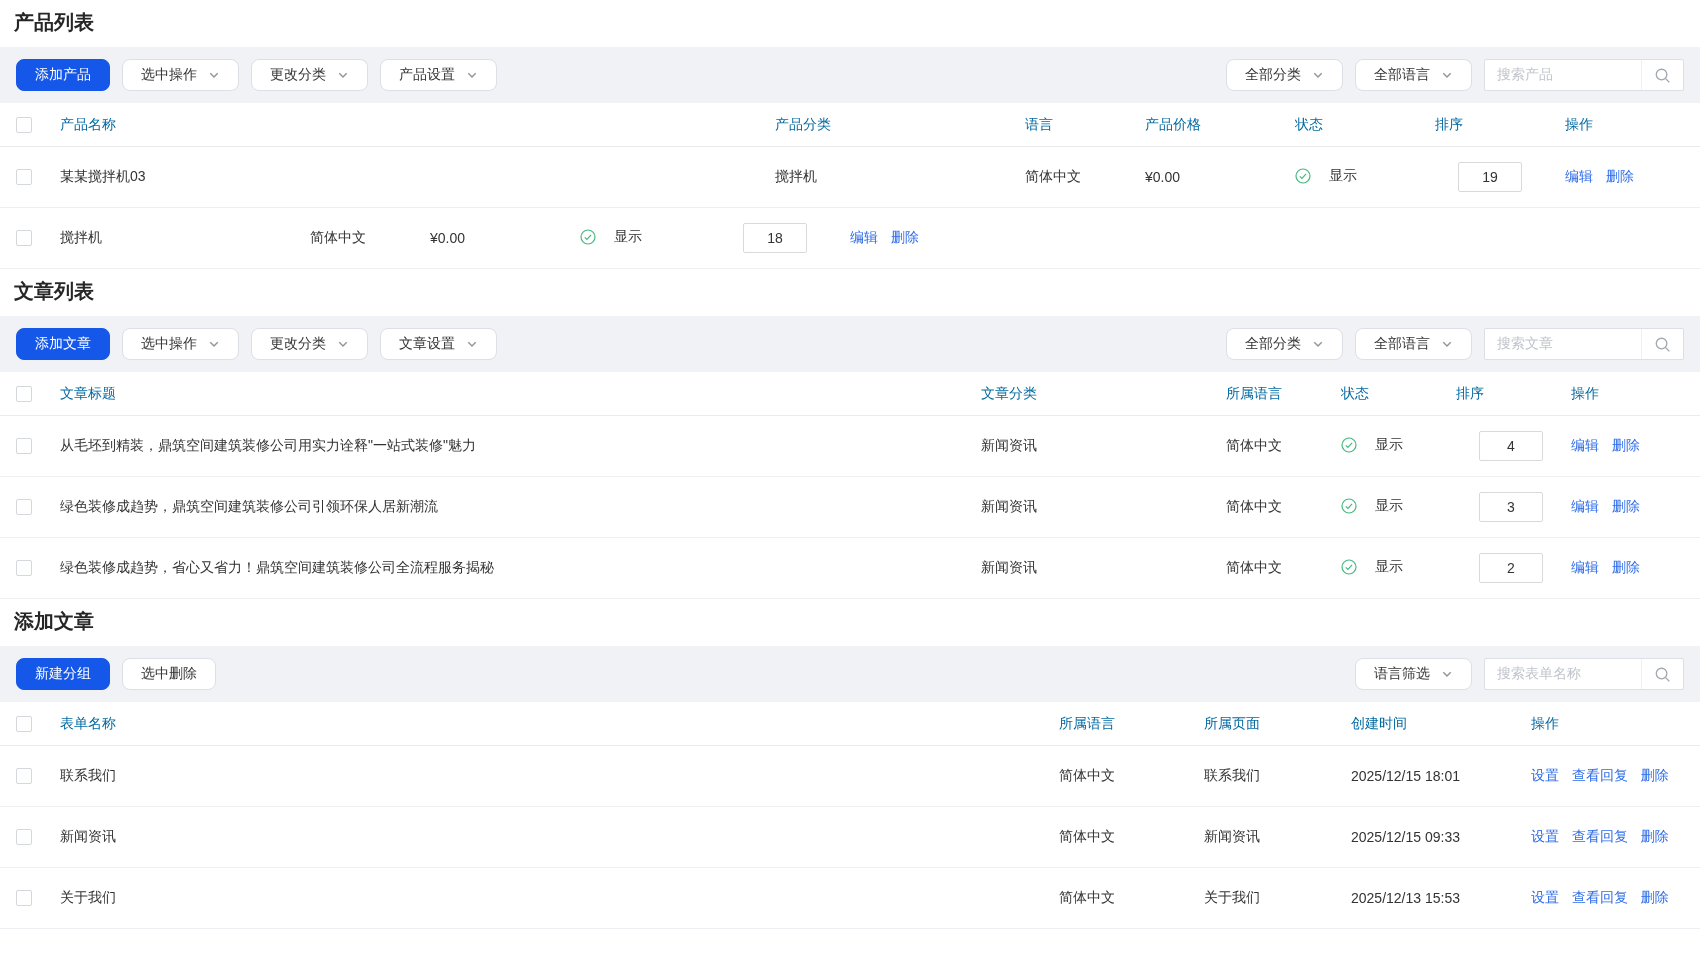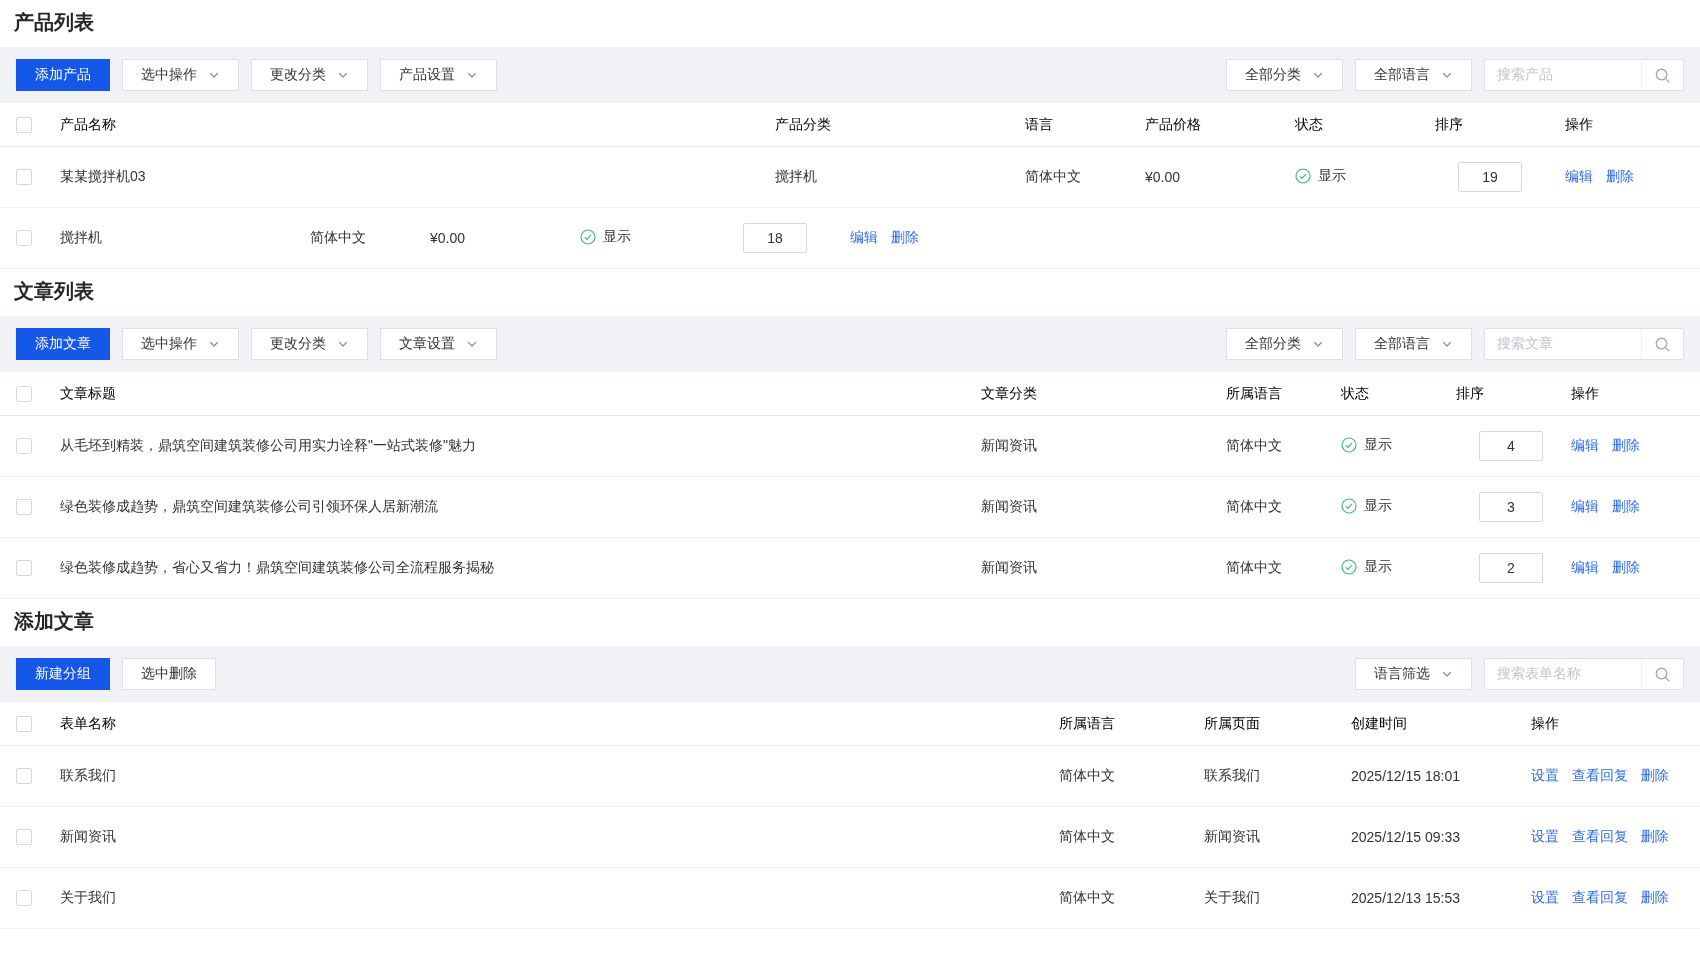--- a/index.html
+++ b/index.html
@@ -21,21 +21,21 @@
     font-size:20px;font-weight:700;color:#262626;
     padding:13px 16px 13px 14px;line-height:21px;font-family:Liberation Mono, monospace;
   }
   .toolbar{
     height:56px;background:#f0f2f5;
     display:flex;align-items:center;justify-content:space-between;
     padding:0 16px;
   }
   .tb-left,.tb-right{display:flex;align-items:center;gap:12px}
   .btn{
-    height:32px;border-radius:0;font-size:14px;color:var(--text);
+    height:32px;border-radius:8px;font-size:14px;color:var(--text);
     display:inline-flex;align-items:center;justify-content:center;
     background:#fff;border:1px solid var(--btn-border);
     padding:0 18px;gap:11px;cursor:pointer;white-space:nowrap;
   }
   .btn.primary{background:var(--accent);border-color:var(--accent);color:#fff}
   .chev{width:12px;height:12px;flex:none}
   .search{
     height:32px;width:200px;background:#fff;border:1px solid var(--btn-border);
     border-radius:2px;display:flex;align-items:stretch;
   }
@@ -44,30 +44,30 @@
     padding:0 12px;font-size:14px;color:var(--text);
     font-family:Liberation Serif, serif;
   }
   .search input::placeholder{color:#c0c4cc}
   .search .icon-box{
     width:42px;flex:none;display:flex;align-items:center;justify-content:center;
     border-left:1px solid #eef0f3;cursor:pointer;
   }
   
   .row{display:flex;align-items:center;padding:0 16px}
-  .thead{height:44px;border-bottom:1px solid var(--border);color:#000000;font-weight:500}
+  .thead{height:44px;border-bottom:1px solid var(--border);color:#0369a1;font-weight:500}
   .trow{height:61px;border-bottom:1px solid #edeff2;background:#fff}
   .cell{padding-right:10px;white-space:nowrap;overflow:hidden;text-overflow:ellipsis}
   .c-check{width:44px;flex:none;display:flex;align-items:center}
   .checkbox{
     width:16px;height:16px;border:1px solid #d4d7dc;border-radius:2px;
     background:#fff;display:inline-block;cursor:pointer;
   }
   .c-flex{flex:1;min-width:0}
-  .status{display:inline-flex;align-items:center;gap:7px}
+  .status{display:inline-flex;align-items:center;gap:18px}
   .status svg{flex:none}
   .sort-input{
     width:64px;height:30px;border:1px solid #d9d9d9;border-radius:2px;
     text-align:center;font-size:14px;color:#333;outline:none;background:#fff;
     font-family:"Liberation Sans",sans-serif;
     margin-left:23px;
   }
   .link{color:var(--link);cursor:pointer;margin-right:9px;white-space:nowrap}
   .link:last-child{margin-right:0}
   

